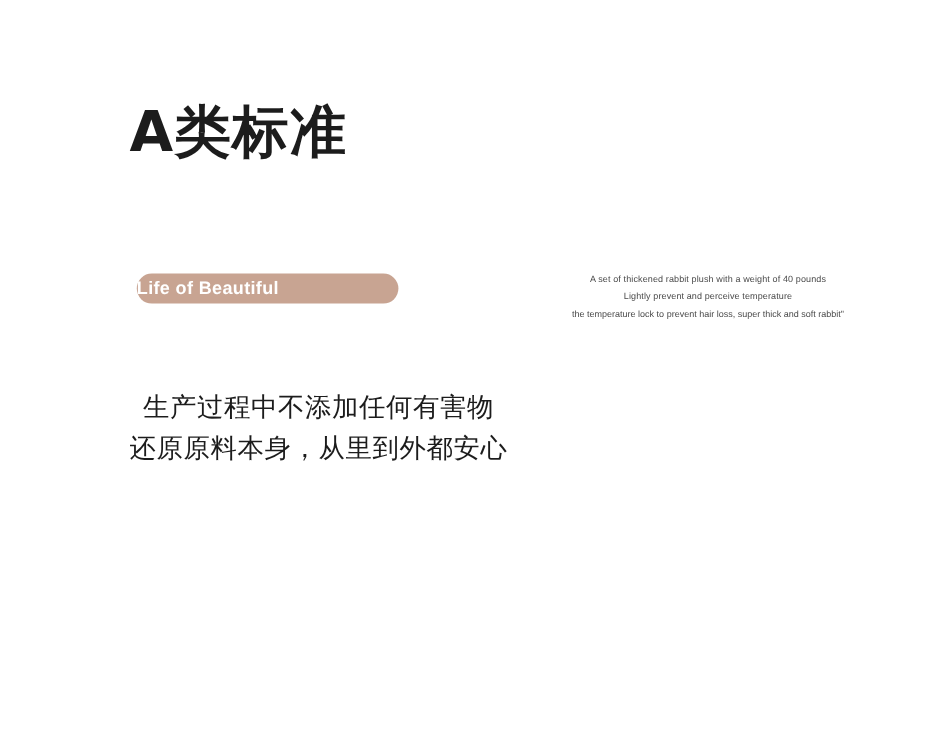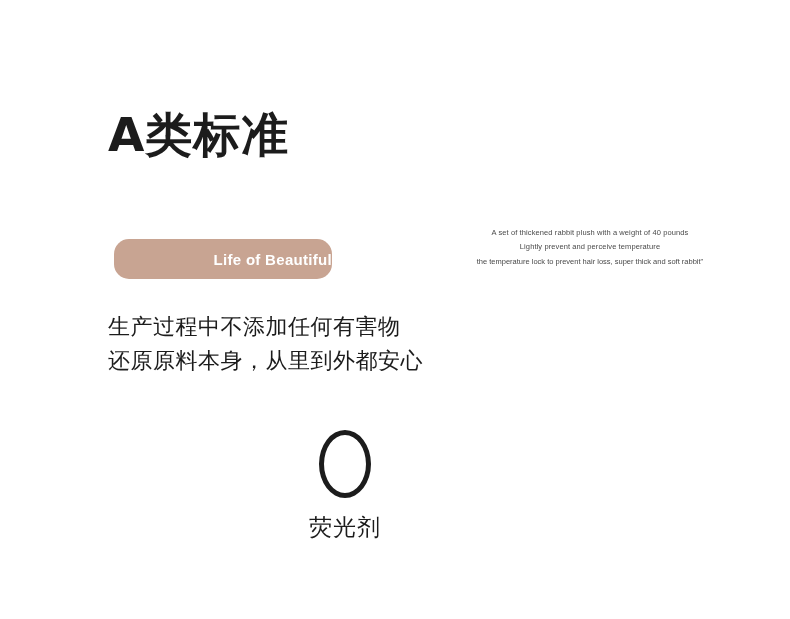--- a/index.html
+++ b/index.html
@@ -29,39 +29,37 @@
     top: 86px;
     line-height: 1.08;
   }
   .headline-line {
     font-family: "DejaVu Sans", "Liberation Sans", sans-serif;
     font-weight: bold;
     font-size: 47px;
     letter-spacing: 1px;
     color: #1c1c1c;
     white-space: nowrap;
-    margin-top: 24px;
   }
   .headline-line.second {
     margin-top: 6px;
   }
 
   
   .tag-pill {
     position: absolute;
     left: 114px;
     top: 228px;
     width: 218px;
-    height: 40px;
+    height: 25px;
     background: #c8a492;
     border-radius: 15px;
     display: flex;
     align-items: center;
-    justify-content: flex-end;
-    margin-top: 11px;
+    justify-content: flex-start;
   }
   .tag-pill span {
     color: #ffffff;
     font-size: 15px;
     font-weight: bold;
     letter-spacing: 0.3px;
     font-family: "Liberation Sans", sans-serif;
   }
 
   
@@ -81,22 +79,23 @@
     font-family: "Liberation Sans", sans-serif;
   }
   .en-line.l3 {
     letter-spacing: 0;
   }
 
   
   .subcopy {
     position: absolute;
     left: 108px;
-    top: 310px;
+    top: 324px;
     line-height: 1.55;
+    text-align: center;
   }
   .subcopy-line {
     font-family: "DejaVu Sans", "Liberation Sans", sans-serif;
     font-size: 22px;
     font-weight: normal;
     color: #1c1c1c;
     letter-spacing: 0.5px;
     white-space: nowrap;
   }
 
@@ -154,21 +153,17 @@
   </div>
 
   <div class="subcopy">
     <div class="subcopy-line">生产过程中不添加任何有害物</div>
     <div class="subcopy-line">还原原料本身，从里到外都安心</div>
   </div>
 
   <div class="icons-row">
 
 
-    <div class="icon-item i1">
-      <div class="ellipse"></div>
-      <div class="icon-label">荧光剂</div>
-    </div>
 
 
   </div>
 
 </div>
 
 </body></html>

